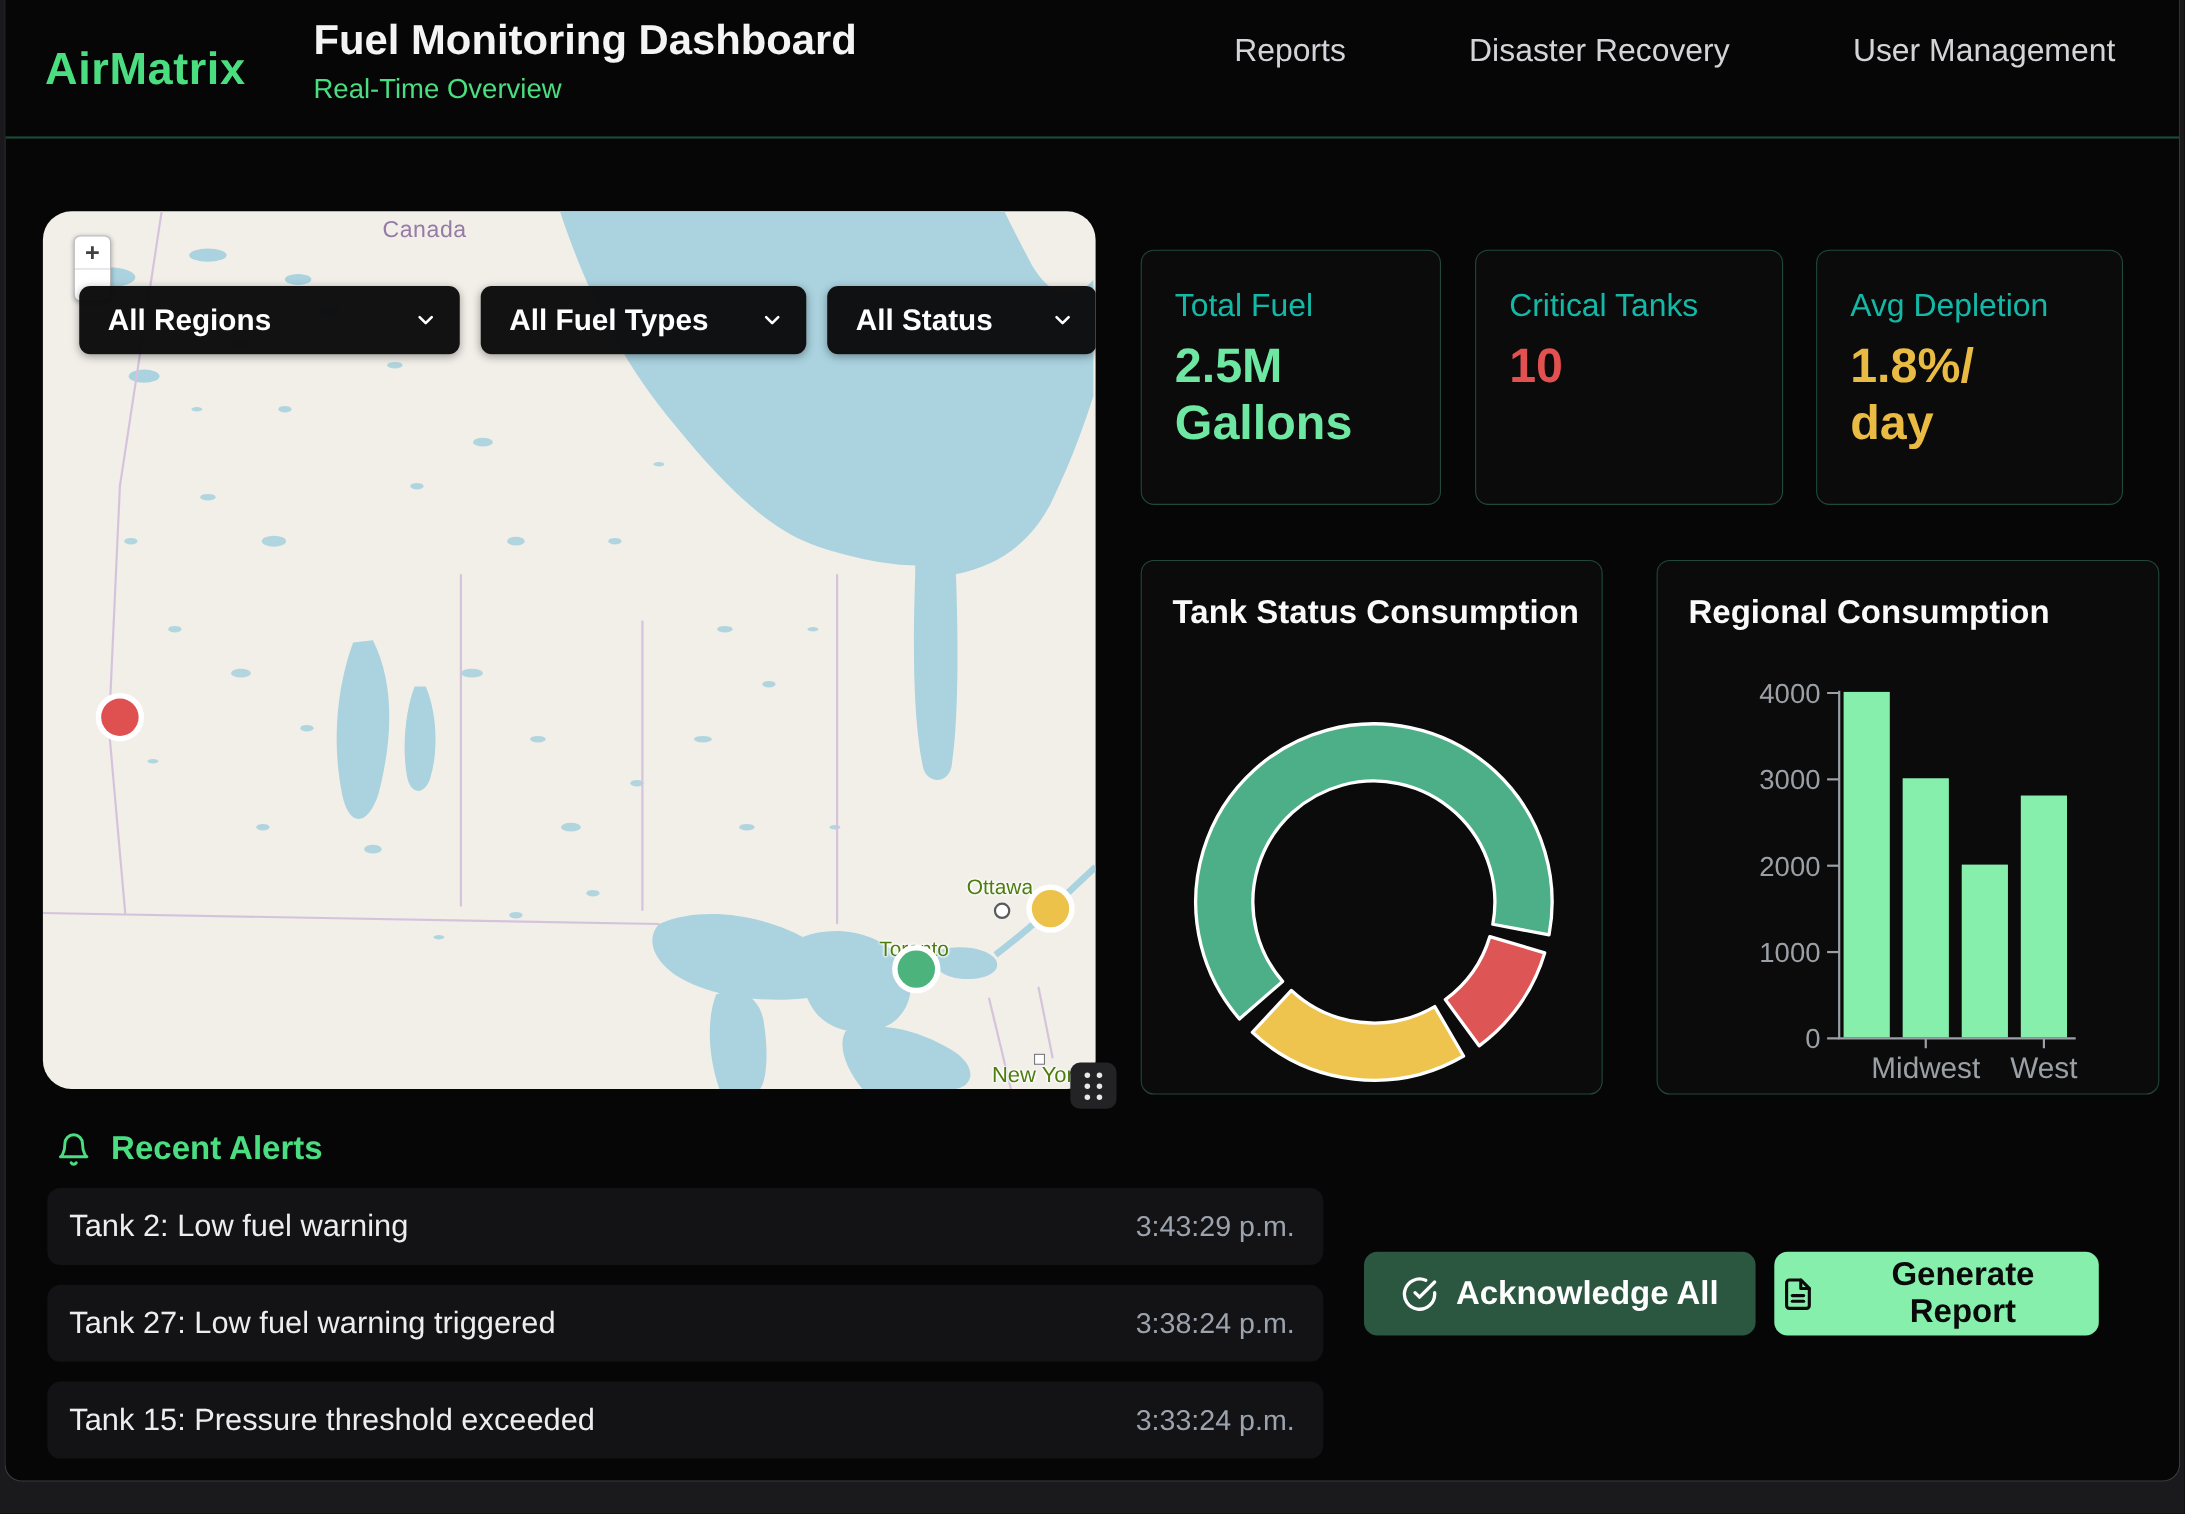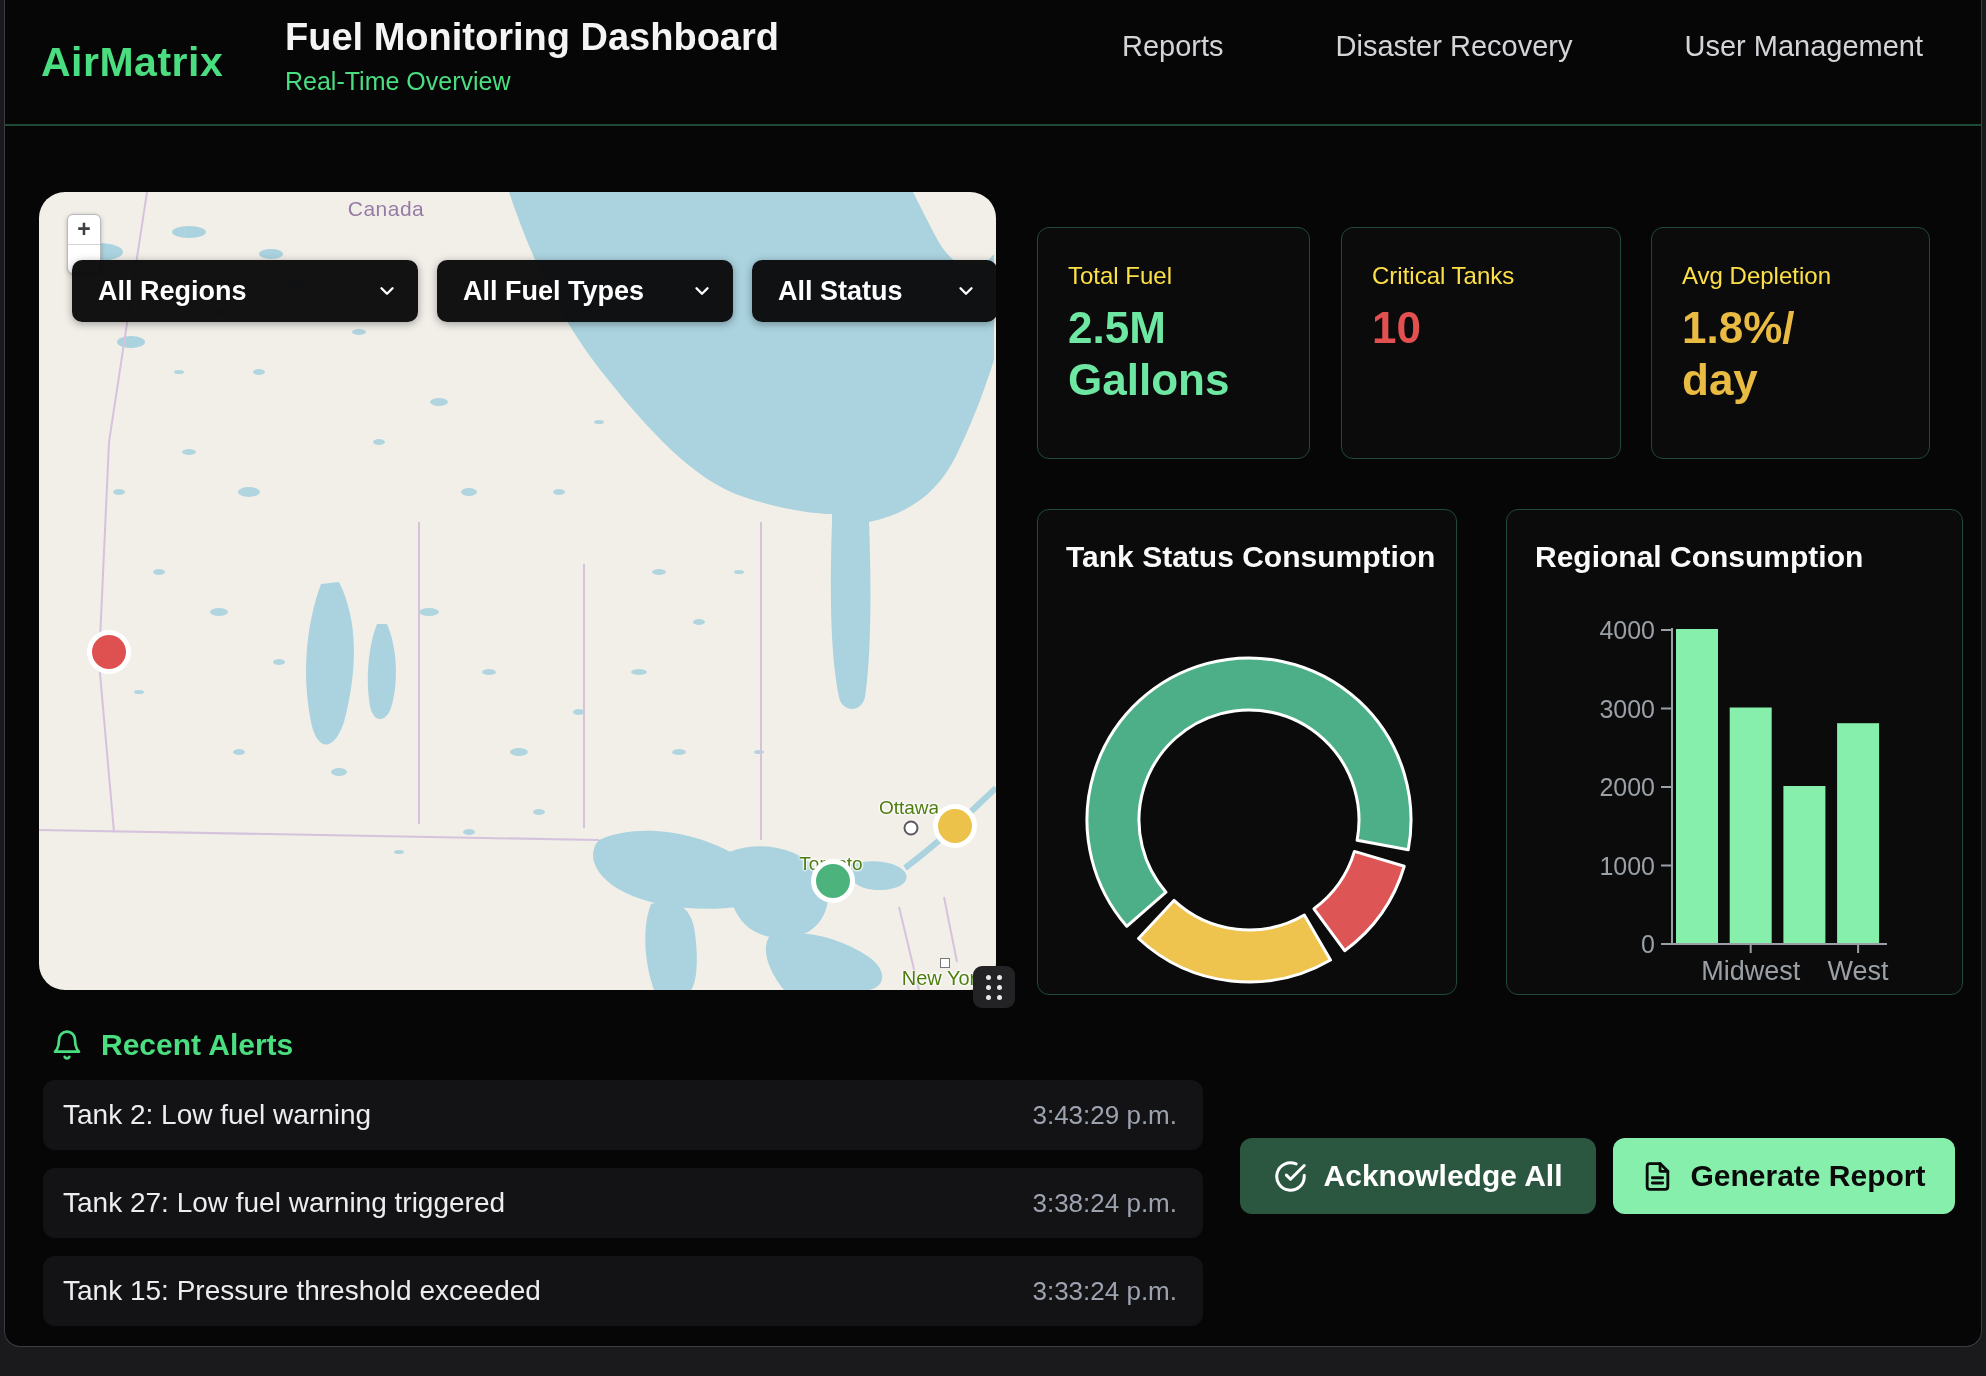--- a/index.html
+++ b/index.html
@@ -80,21 +80,21 @@
     align-content:center;justify-items:center;row-gap:5px;column-gap:0;padding:6px 10px;
     box-sizing:border-box;cursor:grab;
   }
   .grip i{width:5px;height:5px;border-radius:50%;background:#e8e8ea;}
   
   .stat{
     position:absolute;top:227px;height:232px;background:#0b0b0c;
     border:1px solid #21493a;border-radius:12px;box-sizing:border-box;padding:34px 30px;
   }
   .stat.s0{left:1032px;width:273px;} .stat.s1{left:1336px;width:280px;} .stat.s2{left:1646px;width:279px;}
-  .stat-label{font-size:24px;color:#fde047;}
+  .stat-label{font-size:29px;color:#14b8a6;}
   .stat-value{font-size:44px;font-weight:700;line-height:1.18;margin-top:12px;}
   .v-green{color:#6ee7a3;} .v-red{color:#e35050;} .v-yellow{color:#e9bb43;}
   
   .chartcard{
     position:absolute;top:509px;height:486px;background:#0b0b0c;
     border:1px solid #21493a;border-radius:12px;box-sizing:border-box;
   }
   .chartcard.c0{left:1032px;width:420px;}
   .chartcard.c1{left:1501px;width:457px;}
   .chart-title{position:absolute;left:28px;top:30px;font-size:30px;font-weight:700;color:#fafafa;}
@@ -110,21 +110,21 @@
   .alert-row.r0{top:1080px;} .alert-row.r1{top:1168px;} .alert-row.r2{top:1256px;}
   .alert-msg{font-size:28px;color:#ededf0;}
   .alert-time{font-size:26px;color:#9ca3af;}
   
   .btn{
     position:absolute;top:1138px;height:76px;border:none;border-radius:12px;
     display:flex;align-items:center;justify-content:center;gap:17px;
     font-family:"Liberation Sans",sans-serif;font-size:30px;font-weight:600;cursor:pointer;
   }
   .btn-ack{left:1235px;width:356px;background:#2b5640;color:#ffffff;}
-  .btn-gen{left:1608px;width:342px;background:#86efac;color:#0a0a0a;}
+  .btn-gen{left:1608px;width:295px;background:#86efac;color:#0a0a0a;}
 </style>
 </head>
 <body>
 
 <div class="app">
 
   <div class="header">
     <div class="logo">AirMatrix</div>
     <div class="titleblock">
       <div class="title">Fuel Monitoring Dashboard</div>

